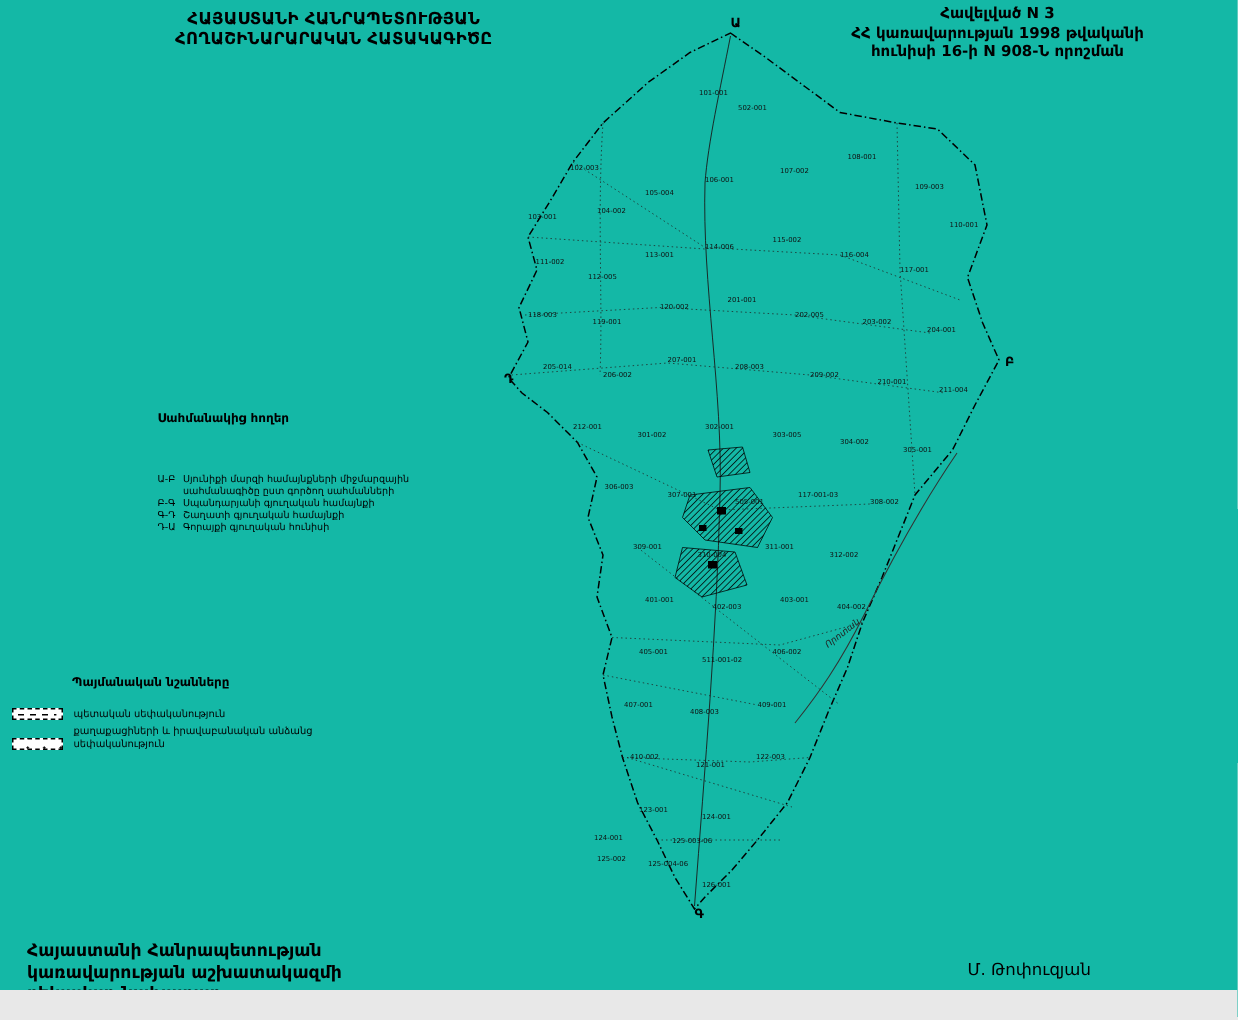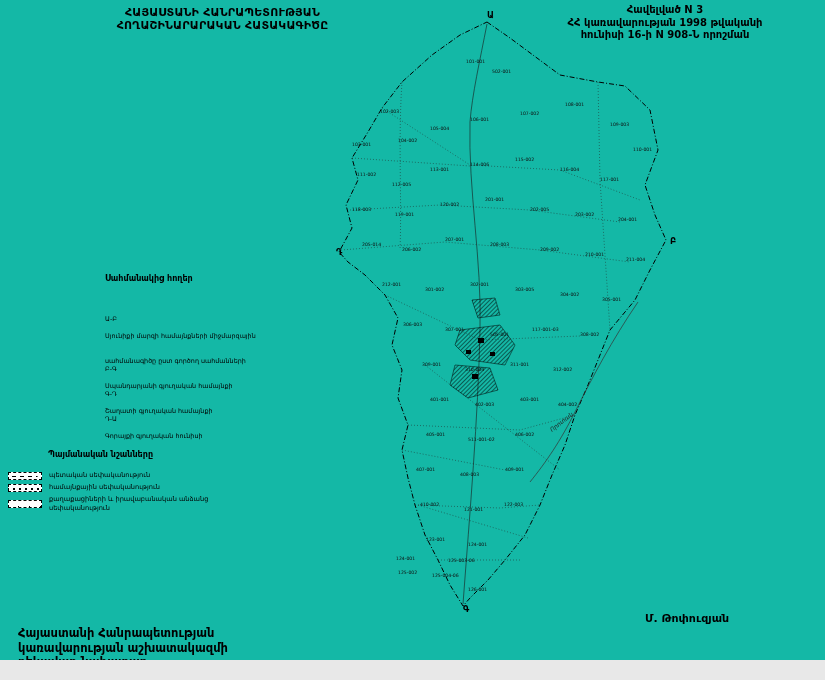--- a/index.html
+++ b/index.html
@@ -13,44 +13,44 @@
     font-weight:bold;font-size:11px;line-height:13px;letter-spacing:.2px;
   }
   .annex-block{
     position:absolute;left:531px;top:4px;width:268px;text-align:center;
     font-weight:bold;font-size:10px;line-height:12.5px;
   }
   
   .adjacent-legend{position:absolute;left:85px;top:274px;width:250px;margin-left:20px;}
   .adjacent-legend .lg-head{font-weight:bold;font-size:8px;}
   .adjacent-legend ul{list-style:none;margin:32px 0 0 0;padding:0;}
-  .adjacent-legend li{font-size:6.4px;line-height:8px;white-space:nowrap;display:flex;flex-direction:column;}
+  .adjacent-legend li{font-size:6.4px;line-height:8px;white-space:nowrap;display:flex;}
   .adjacent-legend .pfx{width:17px;flex:0 0 17px;}
   .adjacent-legend li.cont .pfx{visibility:hidden;}
   .conv-legend{position:absolute;left:8px;top:450px;width:270px;}
   .conv-legend .lg-head{font-weight:bold;font-size:8px;margin-left:40px;}
   .conv-legend .rows{margin-top:12px;}
-  .conv-row{display:flex;align-items:center;margin-bottom:3px;}
+  .conv-row{display:flex;align-items:flex-end;margin-bottom:3px;}
   .swatch{
     width:34px;height:8px;flex:0 0 34px;margin-right:7px;margin-top:1px;
     border:1px dashed #000;box-sizing:border-box;background-color:#fff;
   }
   .sw-dash{background-image:repeating-linear-gradient(90deg,#000 0 4px,rgba(0,0,0,0) 4px 8px);
     background-size:80% 1px;background-repeat:no-repeat;background-position:3px 3px;}
   .sw-dots{background-image:radial-gradient(circle,#000 .8px,rgba(0,0,0,0) .9px);
     background-size:6px 6px;background-position:2px 1px;background-repeat:repeat-x;}
   .sw-sparse{background-image:radial-gradient(circle,#000 .7px,rgba(0,0,0,0) .8px);
     background-size:11px 7px;background-position:4px 2px;}
   .conv-row .lbl{font-size:6.6px;line-height:8.5px;max-width:190px;}
   
   .footer-left{
     position:absolute;left:18px;top:626px;font-weight:bold;font-size:11.5px;line-height:14.5px;
   }
   .signature{
-    position:absolute;left:645px;top:612px;font-weight:bold;font-size:11px;text-align:center;
+    position:absolute;left:645px;top:640px;font-weight:normal;font-size:11px;text-align:center;
   }
   
   .map-wrap{position:absolute;left:320px;top:5px;width:490px;height:630px;}
   .map-wrap svg{width:100%;height:100%;}
   .boundary{fill:none;stroke:#000;stroke-width:1;stroke-dasharray:5 2 1 2;}
   .road{fill:none;stroke:#1a1a1a;stroke-width:.6;}
   .dotline{fill:none;stroke:#222;stroke-width:.5;stroke-dasharray:1 2;}
   .stream{fill:none;stroke:#333;stroke-width:.7;}
   .blob{fill:url(#hatch);stroke:#000;stroke-width:.5;}
   .blk{fill:#000;}
@@ -99,24 +99,20 @@
         </li>
       </ul>
   </div>
 
   <div class="conv-legend">
     <div class="lg-head">Պայմանական նշանները</div>
     <div class="rows">
         <div class="conv-row">
           <span class="swatch sw-dash"></span>
           <span class="lbl">պետական սեփականություն</span>
-        </div>
-        <div class="conv-row">
-          <span class="swatch sw-dots"></span>
-          <span class="lbl">համայնքային սեփականություն</span>
         </div>
         <div class="conv-row">
           <span class="swatch sw-sparse"></span>
           <span class="lbl">քաղաքացիների և իրավաբանական անձանց սեփականություն</span>
         </div>
       </div>
   </div>
 
   <div class="map-wrap">
     <svg viewBox="320 5 490 630" xmlns="http://www.w3.org/2000/svg">

